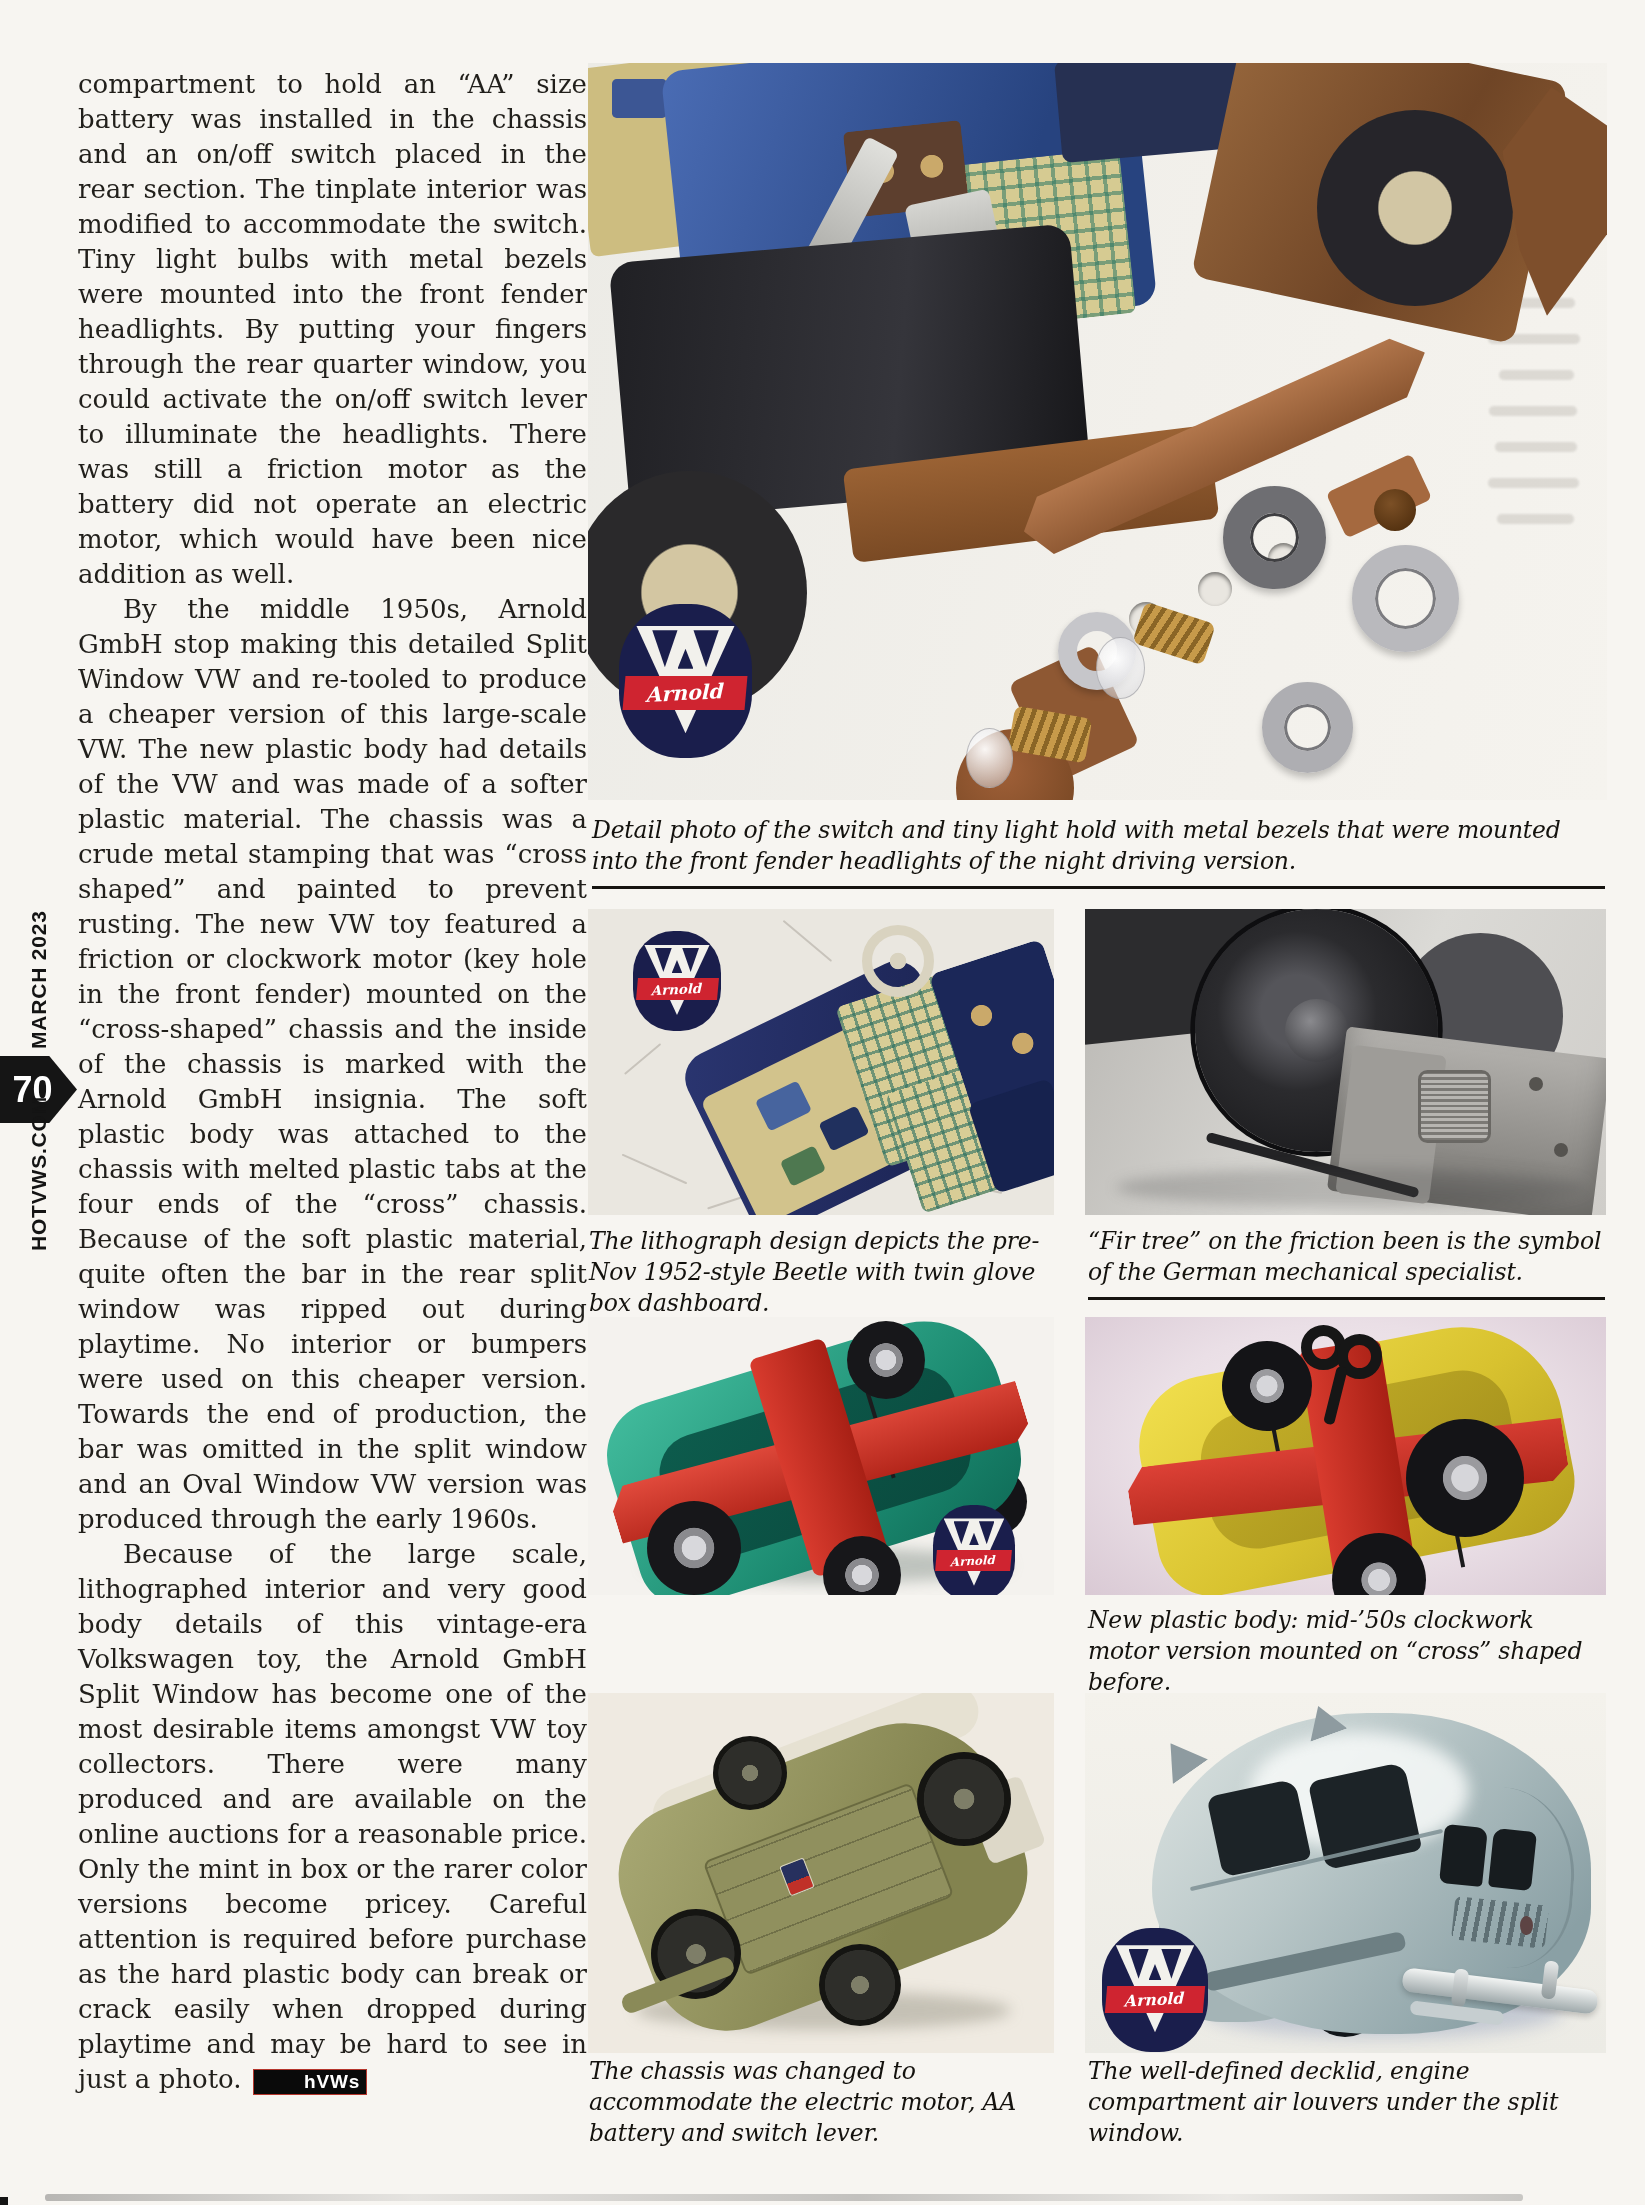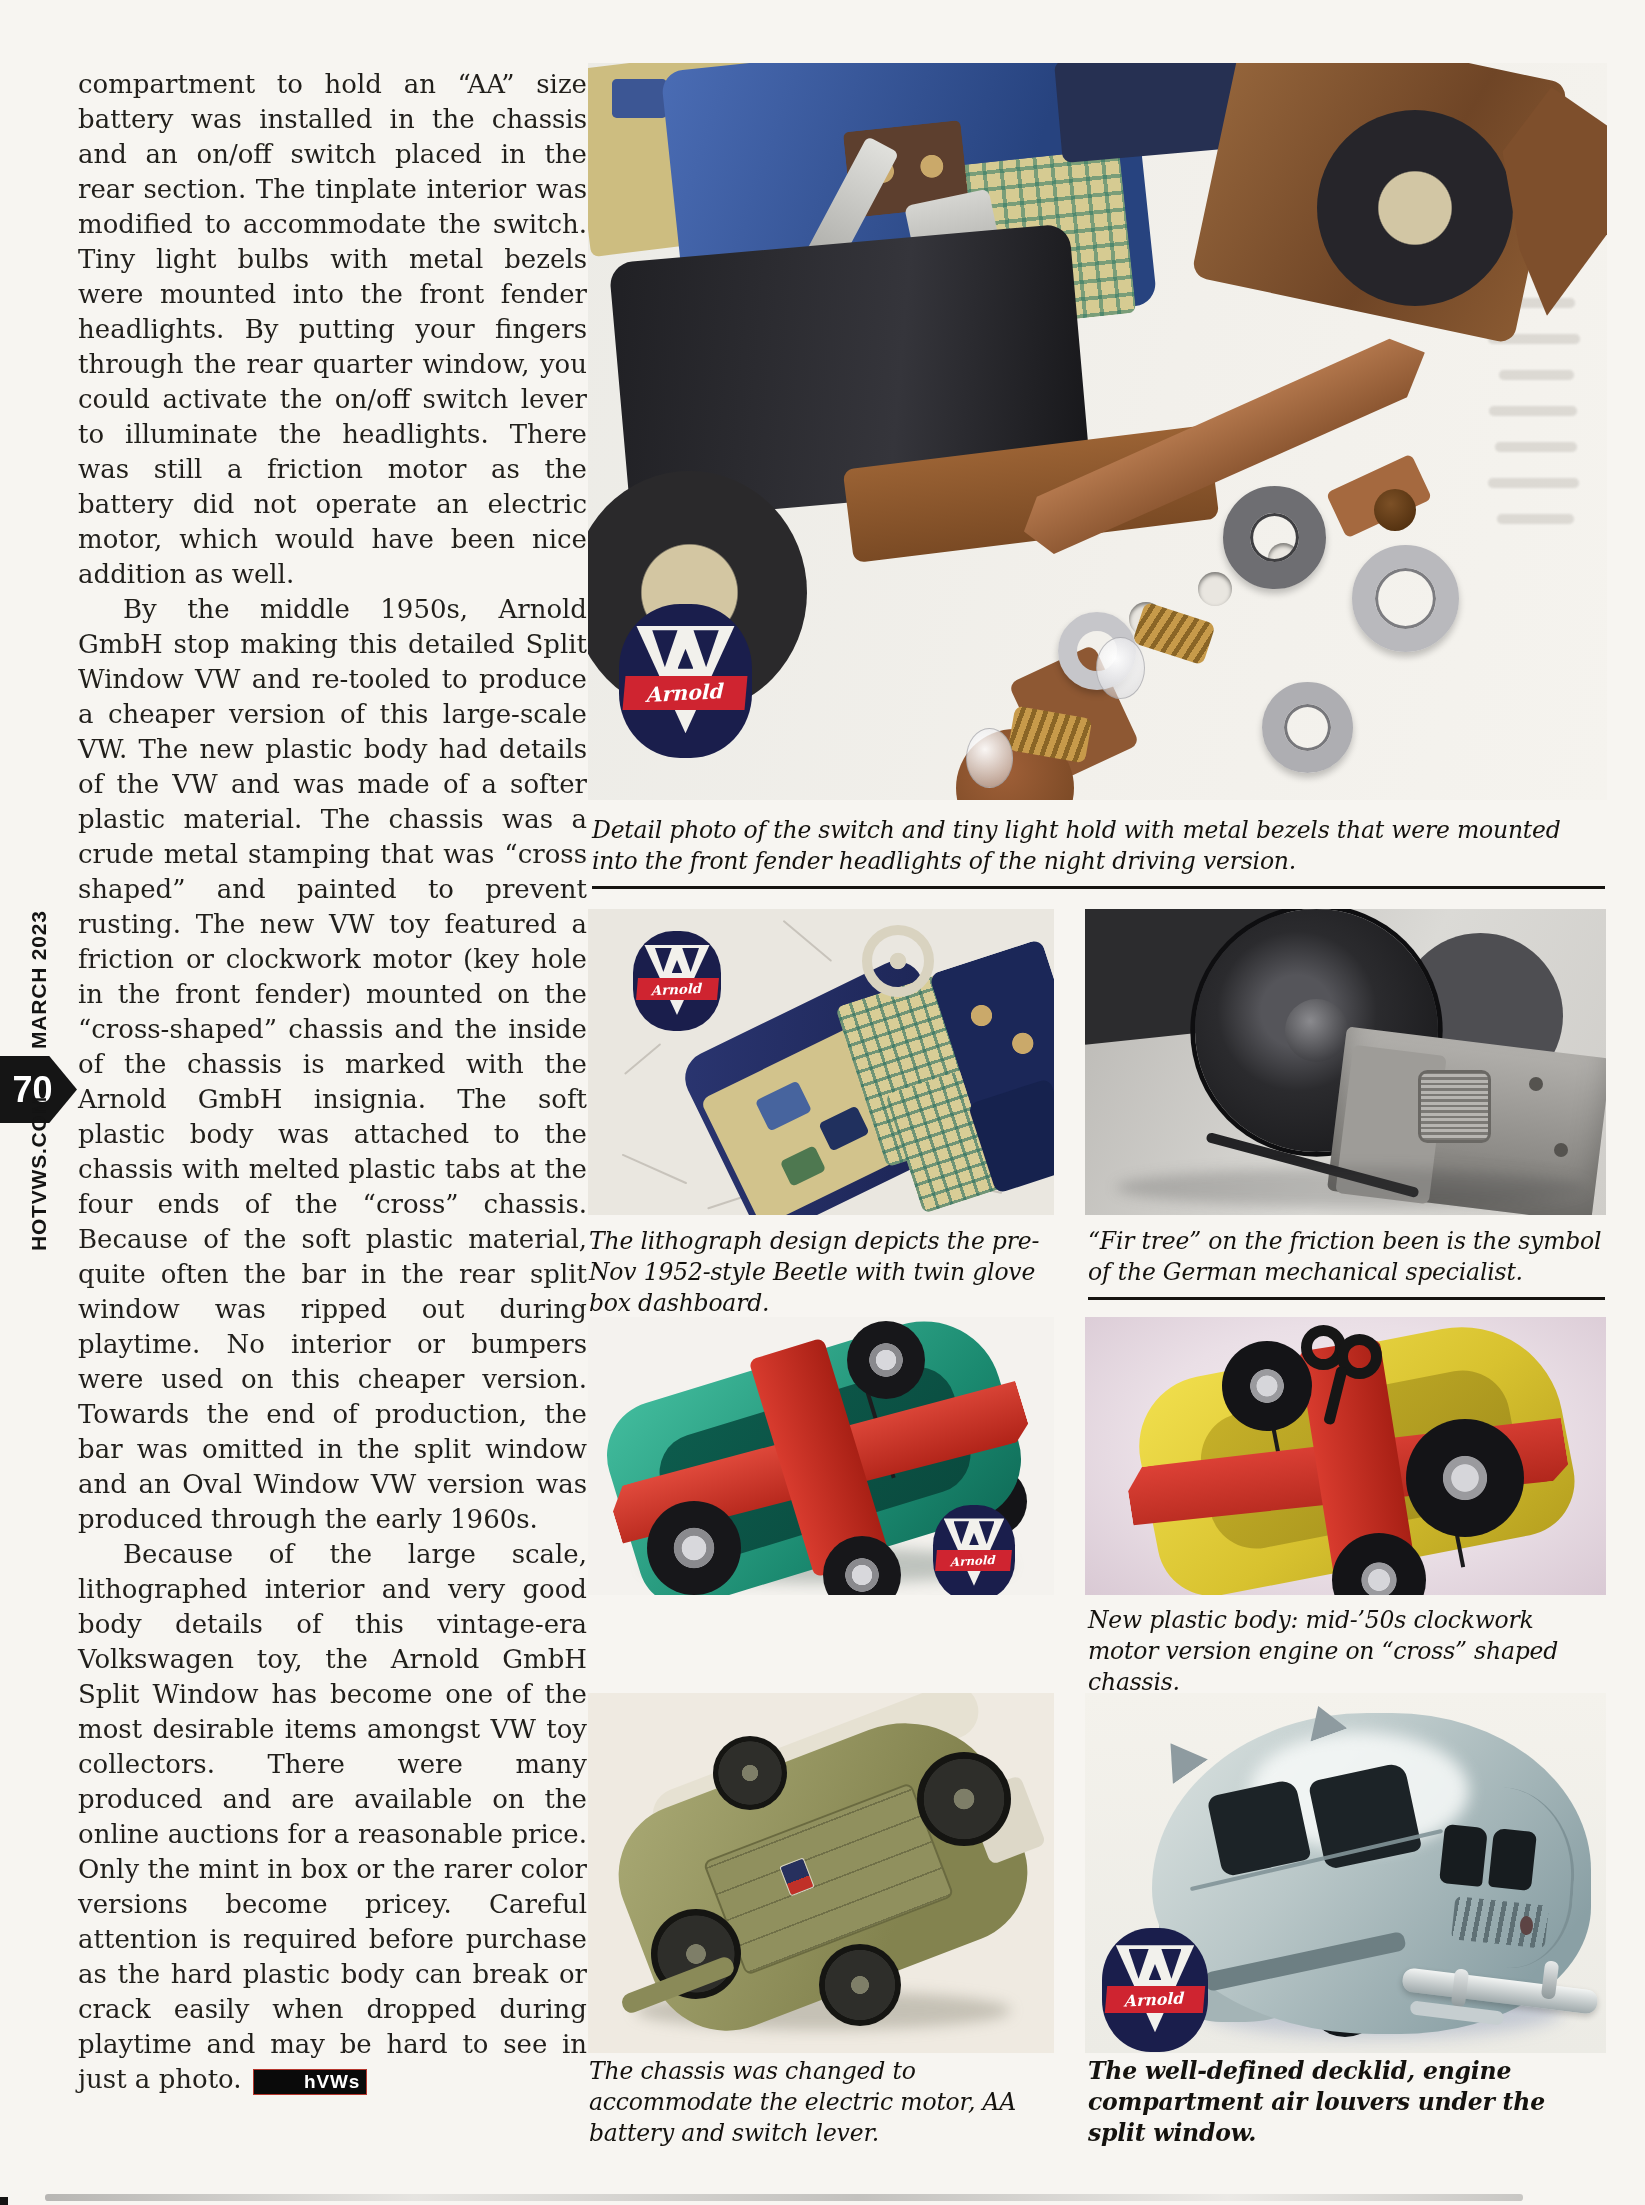--- a/index.html
+++ b/index.html
@@ -207,21 +207,21 @@
     <div class="abs" style="left:368px;top:165px;width:3.9px;height:86px;transform:rotate(-11deg);background:#1a1a1c;"></div>
     <div class="abs" style="left:43px;top:118px;width:439px;height:78px;transform:rotate(-9deg);background:linear-gradient(#dd4136,#b1271c);border-radius:7.8px;clip-path:polygon(0 28%,4% 0,100% 22%,100% 82%,96% 100%,0 72%);"></div>
     <div class="abs" style="left:231px;top:27.4px;width:82px;height:231px;transform:rotate(-9deg);background:linear-gradient(90deg,#d83b2e,#a82015);border-radius:7.8px;"></div>
     <div class="wheel" style="left:137px;top:23.5px;width:90px;height:90px;background:radial-gradient(circle,#d6d6da 0 16%,#9a9a9e 17% 26%,#141417 27%);"></div>
     <div class="wheel" style="left:321px;top:102px;width:118px;height:118px;background:radial-gradient(circle,#d6d6da 0 16%,#9a9a9e 17% 26%,#141417 27%);"></div>
     <div class="wheel" style="left:247px;top:216px;width:94px;height:94px;background:radial-gradient(circle,#d6d6da 0 16%,#9a9a9e 17% 26%,#141417 27%);"></div>
     <div class="donut" style="left:216px;top:7.8px;width:45px;height:45px;border:11.8px solid #161616;"></div>
     <div class="donut" style="left:252px;top:17px;width:45px;height:45px;border:11.8px solid #161616;"></div>
     <div class="abs" style="left:245px;top:49px;width:11px;height:59px;transform:rotate(14deg);background:#161616;border-radius:4.7px;"></div>
   </div>
-  <div class="cap rule" style="left:1088px;top:1605px;width:517px;">New plastic body: mid-’50s clockwork motor version engine on “cross” shaped chassis.</div>
+  <div class="cap rule" style="left:1088px;top:1605px;width:517px;">New plastic body: mid-’50s clockwork motor version mounted on “cross” shaped before.</div>
 
   <div class="ph" style="left:588px;top:1693px;width:466px;height:360px;background:#efeae1;">
     <div class="abs" style="left:47px;top:298px;width:376px;height:39px;background:rgba(120,118,100,.35);filter:blur(7px);border-radius:50%;"></div>
     <div class="abs" style="left:55px;top:43px;width:345px;height:55px;transform:rotate(-21deg);background:#e6e1d2;border-radius:31px;"></div>
     <div class="abs" style="left:39px;top:63px;width:392px;height:235px;transform:rotate(-21deg);background:linear-gradient(135deg,#a9a974,#83834f 70%);border-radius:71px 102px 71px 78px;"></div>
     <div class="abs" style="left:129px;top:125px;width:219px;height:118px;transform:rotate(-21deg);background:repeating-linear-gradient(0deg,rgba(80,80,50,.5) 0 1.6px,transparent 1.6px 28px),#90905e;border:2.4px solid #6a6a40;border-radius:7.8px;"></div>
     <div class="abs" style="left:196px;top:168px;width:23.5px;height:30px;transform:rotate(-21deg);background:linear-gradient(#27305e 60%,#c03028 60%);border:1.6px solid #d8d4c4;border-radius:3.1px;"></div>
     <div class="abs" style="left:388px;top:90px;width:59px;height:74px;transform:rotate(-21deg);background:#ddd8c8;border-radius:7.8px;"></div>
     <div class="wheel" style="left:125px;top:43px;width:74px;height:74px;background:radial-gradient(circle,#7e7e68 0 15%,#2e2e2a 16% 60%,#151512 61%);"></div>
     <div class="wheel" style="left:329px;top:59px;width:94px;height:94px;background:radial-gradient(circle,#7e7e68 0 15%,#2e2e2a 16% 60%,#151512 61%);"></div>
@@ -256,18 +256,18 @@
       <div class="al-bg"></div>
       <div class="al-tri"></div>
       <div class="al-nl"></div>
       <div class="al-nr"></div>
       <div class="al-na"></div>
       <div class="al-banner">
           <span>Arnold</span>
         </div>
     </div>
   </div>
-  <div class="cap" style="left:1088px;top:2056px;width:517px;font-weight:bold;">The well-defined decklid, engine compartment air louvers under the split window.</div>
+  <div class="cap" style="left:1088px;top:2056px;width:517px;">The well-defined decklid, engine compartment air louvers under the split window.</div>
 
   <div class="botbar"></div>
   <div class="botnub"></div>
 </div>
 
 
 </body></html>

